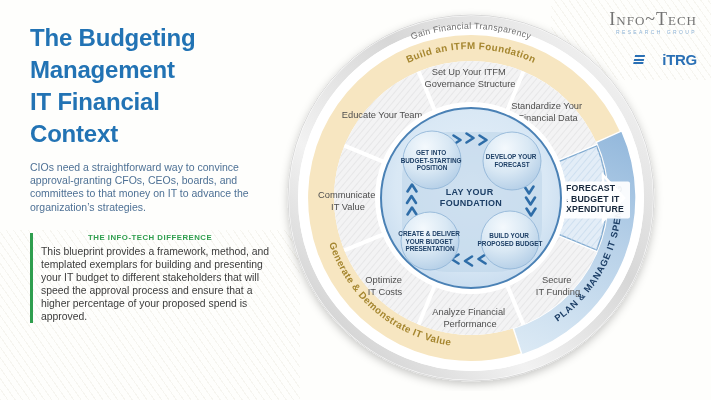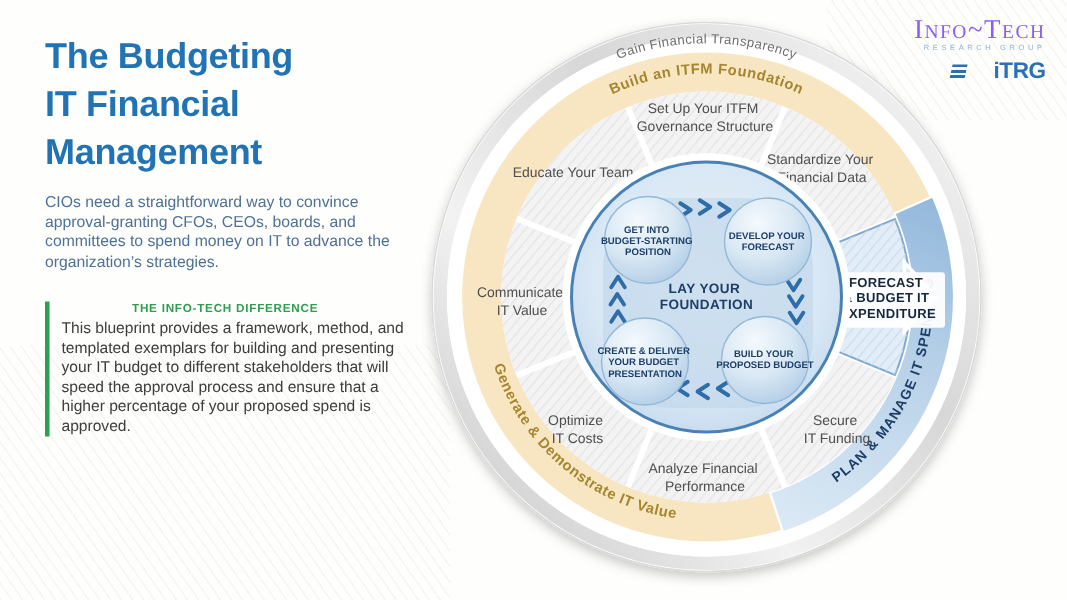--- a/index.html
+++ b/index.html
@@ -18,23 +18,23 @@
   .title { color:#2273b4; font-weight:bold; font-size:24px; line-height:32px; letter-spacing:-0.2px; }
   .para { color:#4e7195; font-size:10.5px; line-height:13.2px; margin-top:13px; }
   .para.first { margin-top:11px; }
   .diff { margin-top:19px; border-left:3px solid #2f9e4e; padding-left:8px; }
   .diff-head { color:#2f9e4e; font-size:7.8px; font-weight:bold; letter-spacing:.5px; margin-bottom:3px;margin-left:47px; }
   .diff-body { color:#3c3c3c; font-size:10.4px; line-height:13px; }
 
   
   .logo { position:absolute; right:14px; top:10px; text-align:right; z-index:2; }
   .logo-word { font-family:"Liberation Serif", serif; font-variant:small-caps;
-    font-size:18px; letter-spacing:1px; color:#8b5cf6; line-height:18px; }
+    font-size:18px; letter-spacing:1px; color:#737373; line-height:18px; }
   .logo-sub { font-size:5px; letter-spacing:2.4px; color:#8db2d5; margin-top:1px; }
-  .logo-badge { margin-top:5px; display:flex; justify-content:flex-end; align-items:center; gap:18px; }
+  .logo-badge { margin-top:17px; display:flex; justify-content:flex-end; align-items:center; gap:18px; }
   .badge-bars { width:10px; height:10px; transform:skewX(-12deg);
     background:repeating-linear-gradient(180deg,#2a70b5 0 2px, transparent 2px 3.6px); }
   .badge-text { color:#2a70b5; font-weight:bold; font-size:15px; letter-spacing:-0.3px; line-height:15px; }
 
   
   .wheel { position:absolute; left:278px; top:5px; width:386px; height:386px; z-index:1; }
   text { font-family:"Liberation Sans", sans-serif; }
   .seg-label { font-size:9.3px; fill:#4e4e4e; text-anchor:middle; }
   .arc-gold { font-size:9.8px; font-weight:bold; fill:#a5862f; letter-spacing:.4px; }
   .arc-gray { font-size:8.8px; fill:#6e6e6e; letter-spacing:.3px; }
@@ -45,24 +45,25 @@
 </style>
 </head>
 <body>
 
 <div class="tex tex-bl"></div>
 <div class="tex tex-tr"></div>
 
 <div class="panel">
   <div class="title">
     <div>The Budgeting</div>
+    <div>Management</div>
     <div>IT Financial</div>
-    <div>Management</div>
+    <div>Context</div>
   </div>
-  <div class="para first">CIOs need a straightforward way to convince approval-granting CFOs, CEOs, boards, and committees to spend money on IT to advance the organization’s strategies.</div>
+  <div class="para first">CIOs need a straightforward way to convince approval-granting CFOs, CEOs, boards, and committees to that money on IT to advance the organization’s strategies.</div>
   <div class="diff">
     <div class="diff-head">THE INFO-TECH DIFFERENCE</div>
     <div class="diff-body">This blueprint provides a framework, method, and templated exemplars for building and presenting your IT budget to different stakeholders that will speed the approval process and ensure that a higher percentage of your proposed spend is approved.</div>
   </div>
 </div>
 
 <div class="logo">
   <div class="logo-word">Info~Tech</div>
   <div class="logo-sub">RESEARCH GROUP</div>
   <div class="logo-badge">

